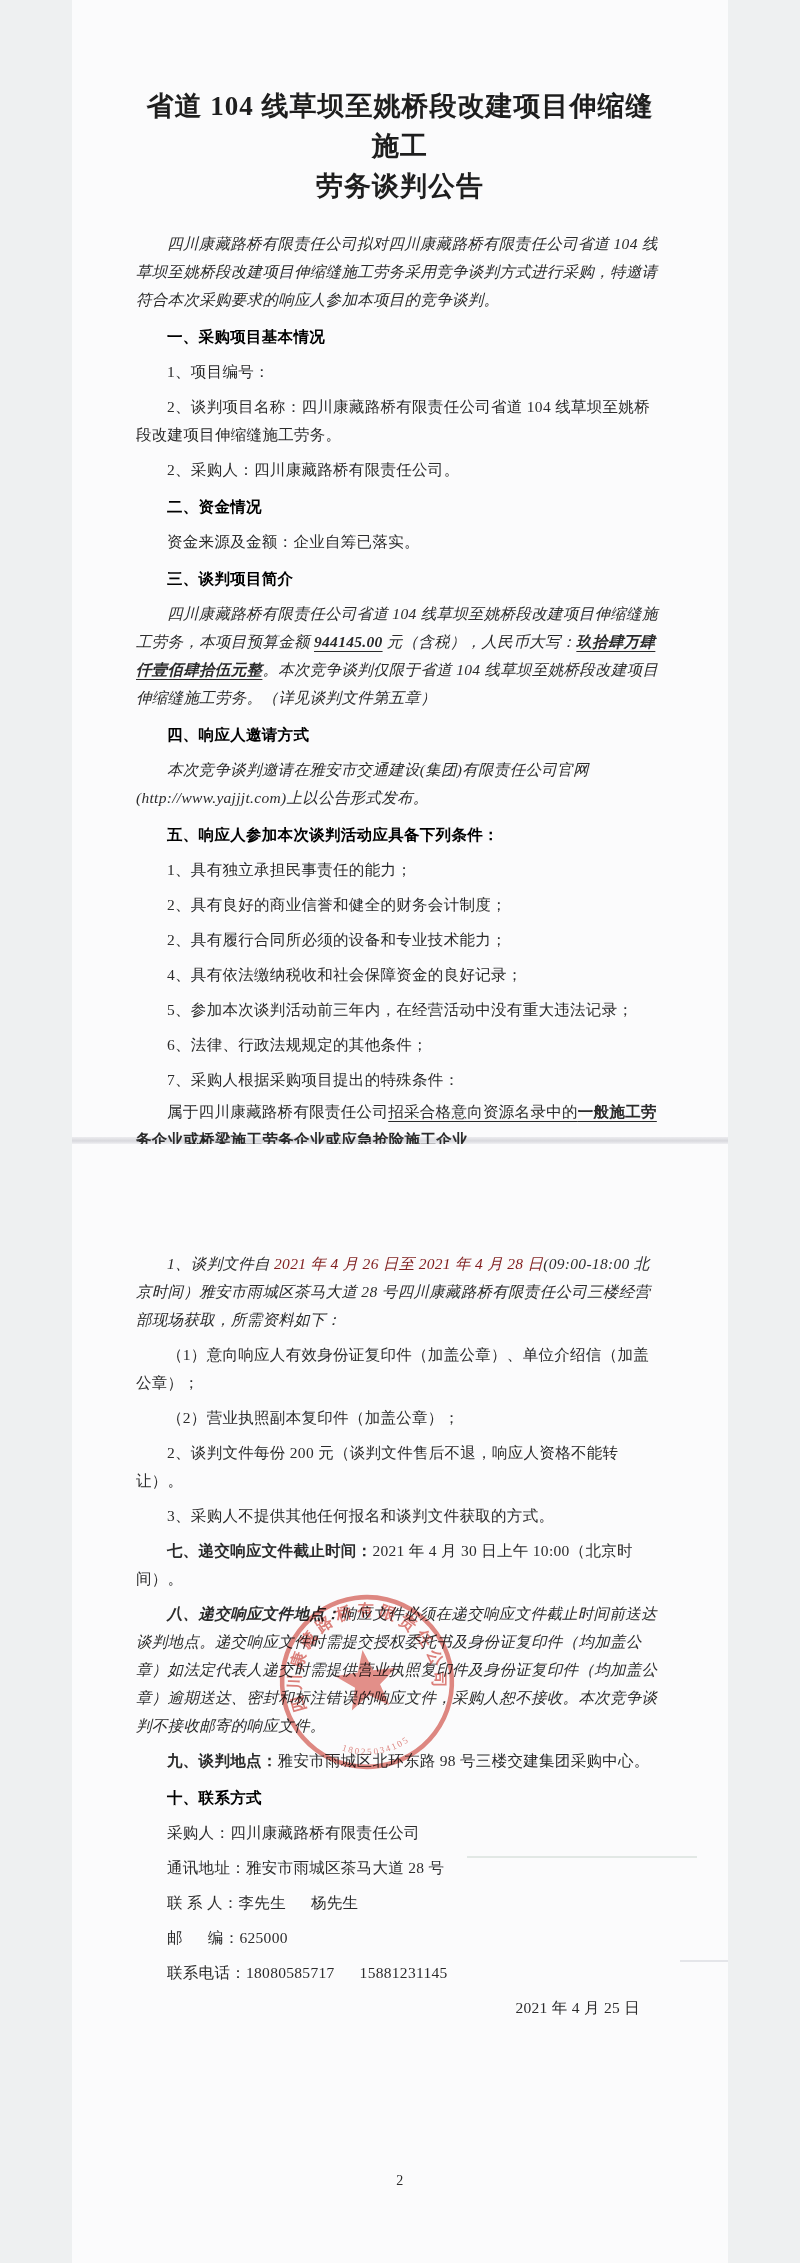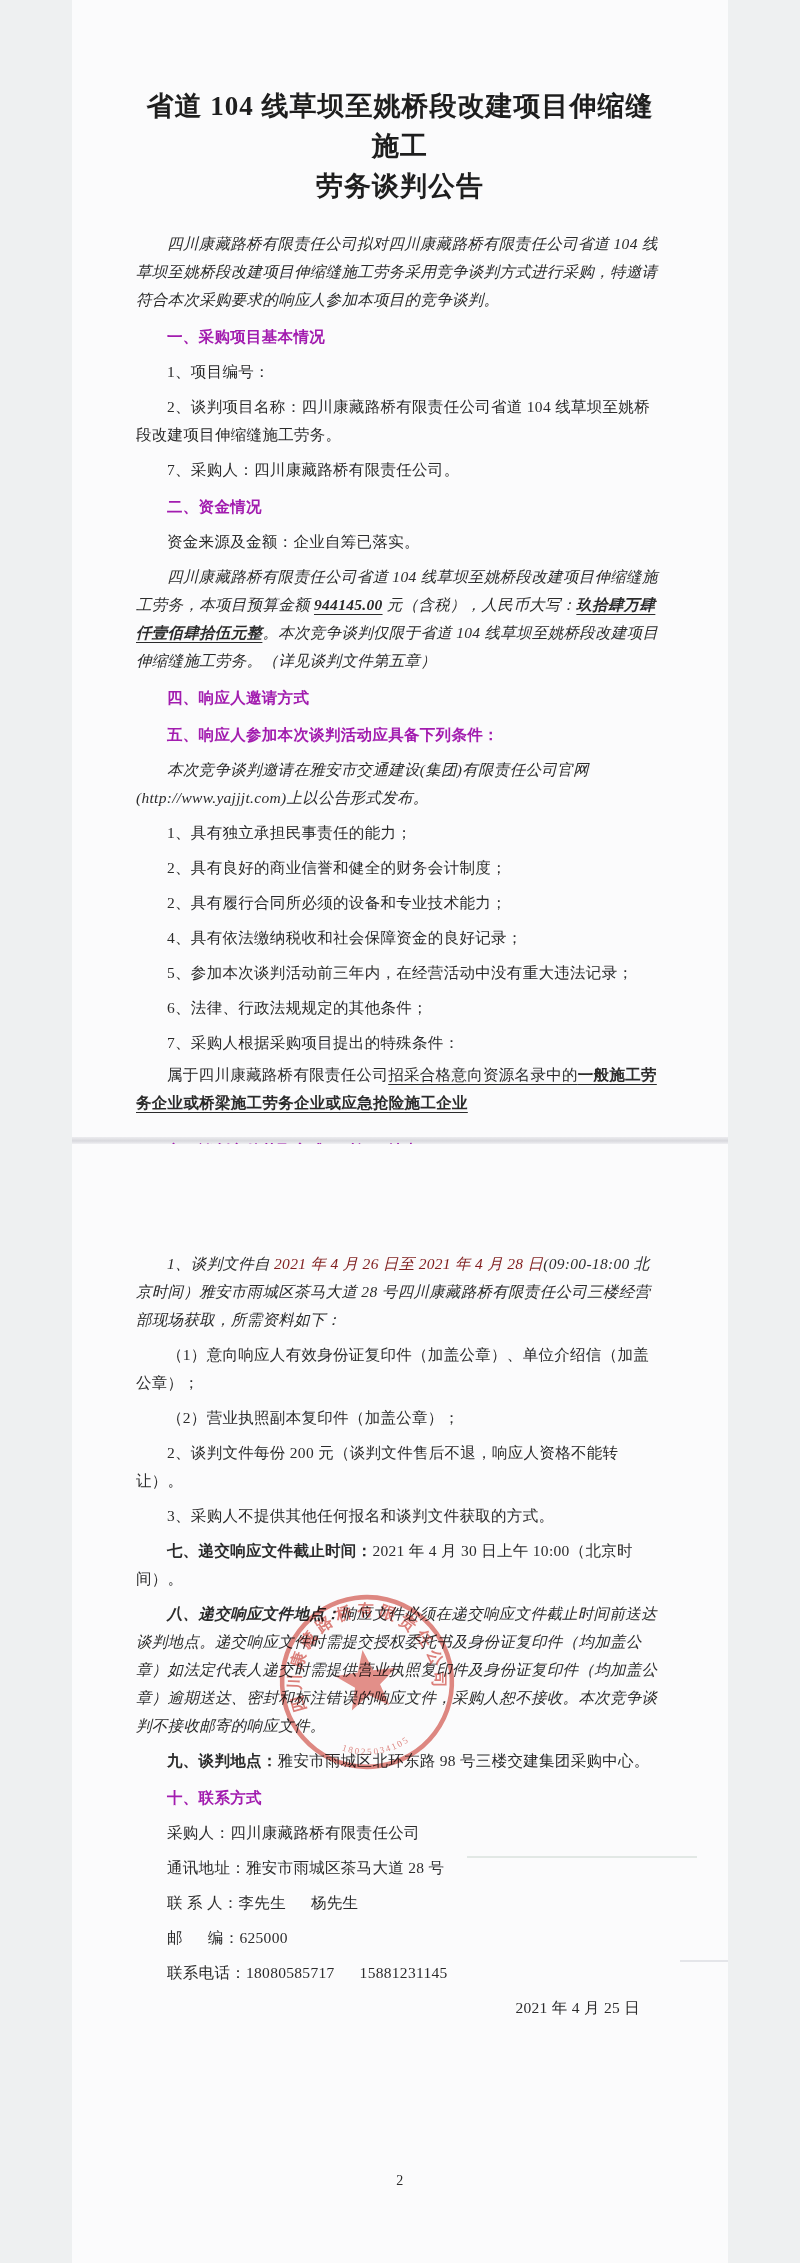--- a/index.html
+++ b/index.html
@@ -30,21 +30,21 @@
   .title{
     text-align:center;
     font-size:27px;line-height:40px;
     font-weight:bold;
     letter-spacing:1px;
     color:#1e1e1e;
   }
   .title.first{margin-top:8px;}
   .title.last{margin-bottom:24px;}
   .p{margin:6px 0;text-indent:2em;font-style:italic;}
-  .h{margin:9px 0 7px 0;text-indent:2em;font-weight:bold;color:#a21caf;}
+  .h{margin:9px 0 7px 0;text-indent:2em;font-weight:bold;color:#000000;}
   .item{margin:7px 0;text-indent:2em;}
   .tight{margin:0 0 4px 0;text-indent:2em;}
   .contact{margin:7px 0;text-indent:2em;}
   .pageno{text-align:center;font-size:14px;margin-top:16px;text-indent:0;}
   .pageno.abs-bottom{position:absolute;bottom:68px;left:0;right:0;margin:0;}
   .right{text-align:right;text-indent:0;padding-right:24px;margin-top:0;}
   .b{font-weight:bold;}
   .u{text-decoration:underline;text-underline-offset:4px;}
   .red{color:#7f1d1d;}
   .gap-top{margin-top:20px;}
@@ -71,27 +71,28 @@
 
 <div class="scan">
 
   <div class="page page1">
       <div class="blk title first"><span>省道 104 线草坝至姚桥段改建项目伸缩缝施工</span></div>
       <div class="blk title last"><span>劳务谈判公告</span></div>
       <div class="blk p"><span>四川康藏路桥有限责任公司拟对四川康藏路桥有限责任公司省道 104 线草坝至姚桥段改建项目伸缩缝施工劳务采用竞争谈判方式进行采购，特邀请符合本次采购要求的响应人参加本项目的竞争谈判。</span></div>
       <div class="blk h"><span>一、采购项目基本情况</span></div>
       <div class="blk item"><span>1、项目编号：</span></div>
       <div class="blk item"><span>2、谈判项目名称：四川康藏路桥有限责任公司省道 104 线草坝至姚桥段改建项目伸缩缝施工劳务。</span></div>
-      <div class="blk item"><span>7、采购人：四川康藏路桥有限责任公司。</span></div>
+      <div class="blk item"><span>2、采购人：四川康藏路桥有限责任公司。</span></div>
       <div class="blk h"><span>二、资金情况</span></div>
       <div class="blk item"><span>资金来源及金额：企业自筹已落实。</span></div>
+      <div class="blk h"><span>三、谈判项目简介</span></div>
       <div class="blk p"><span>四川康藏路桥有限责任公司省道 104 线草坝至姚桥段改建项目伸缩缝施工劳务，本项目预算金额 </span><span class="b u">944145.00</span><span> 元（含税），人民币大写：</span><span class="b u">玖拾肆万肆仟壹佰肆拾伍元整</span><span>。本次竞争谈判仅限于省道 104 线草坝至姚桥段改建项目伸缩缝施工劳务。（详见谈判文件第五章）</span></div>
       <div class="blk h"><span>四、响应人邀请方式</span></div>
+      <div class="blk p"><span>本次竞争谈判邀请在雅安市交通建设(集团)有限责任公司官网(http://www.yajjjt.com)上以公告形式发布。</span></div>
       <div class="blk h"><span>五、响应人参加本次谈判活动应具备下列条件：</span></div>
-      <div class="blk p"><span>本次竞争谈判邀请在雅安市交通建设(集团)有限责任公司官网(http://www.yajjjt.com)上以公告形式发布。</span></div>
       <div class="blk item"><span>1、具有独立承担民事责任的能力；</span></div>
       <div class="blk item"><span>2、具有良好的商业信誉和健全的财务会计制度；</span></div>
       <div class="blk item"><span>2、具有履行合同所必须的设备和专业技术能力；</span></div>
       <div class="blk item"><span>4、具有依法缴纳税收和社会保障资金的良好记录；</span></div>
       <div class="blk item"><span>5、参加本次谈判活动前三年内，在经营活动中没有重大违法记录；</span></div>
       <div class="blk item"><span>6、法律、行政法规规定的其他条件；</span></div>
       <div class="blk tight"><span>7、采购人根据采购项目提出的特殊条件：</span></div>
       <div class="blk tight"><span>属于四川康藏路桥有限责任公司</span><span class="u">招采合格意向资源名录中的</span><span class="b u">一般施工劳务企业或桥梁施工劳务企业或应急抢险施工企业</span></div>
       <div class="blk h gap-top"><span>六、谈判文件获取方式、时间、地点：</span></div>
       <div class="blk pageno"><span>1</span></div>

